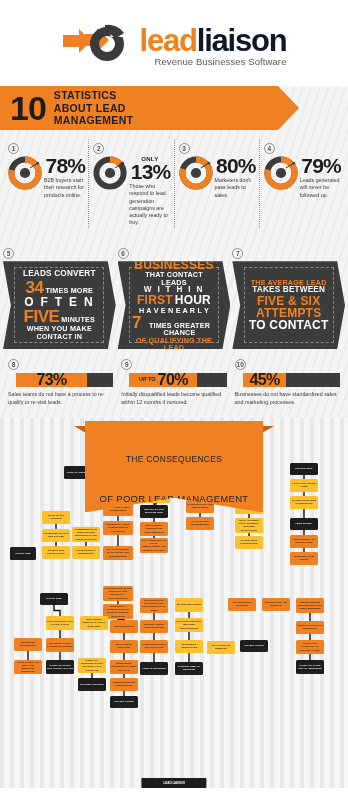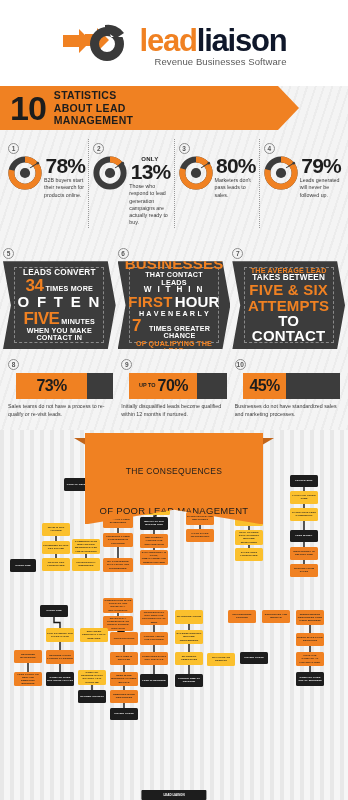--- a/index.html
+++ b/index.html
@@ -120,29 +120,29 @@
     width: 80%; height: 76px;
     display: flex; flex-direction: column;
     align-items: center; justify-content: center;
     text-align: center; padding: 2px;
   }
   .rb-line { line-height: 1.02; }
   .rb-w { color: #ffffff; font-weight: bold; }
   .rb-o { color: #F08122; font-weight: bold; }
   .rb-s9  { font-size: 7.2px; letter-spacing: .2px; }
   .rb-s10 { font-size: 8.2px; letter-spacing: .2px; }
-  .rb-s12 { font-size: 15px; letter-spacing: .2px; }
+  .rb-s12 { font-size: 12px; letter-spacing: .2px; }
   .rb-s20 { font-size: 17px; letter-spacing: -.5px; }
   .rb-wide { letter-spacing: 1.8px; }
   .rb-inline { display: flex; align-items: baseline; justify-content: center; gap: 2px; }
 
   
   .bar-row { display: flex; padding: 2px 4px 10px 4px; }
   .bar-cell { flex: 1; padding: 2px 4px; }
-  .bar-wrap { display: flex; height: 26px; margin: 3px 0 4px 8px; }
+  .bar-wrap { display: flex; height: 14px; margin: 3px 0 4px 8px; }
   .bar-fill {
     background: #F08122; display: flex;
     align-items: center; justify-content: center; gap: 2px;
   }
   .bar-rest { background: #3C3C3C; flex: 1; }
   .bar-upto { font-size: 5.5px; font-weight: bold; color: #1d1d1d; line-height: 1; }
   .bar-pct { font-size: 16px; font-weight: bold; color: #1d1d1d; letter-spacing: -.6px; }
   .bar-desc { font-size: 5.3px; color: #3b3b3b; line-height: 1.4; }
 
   

